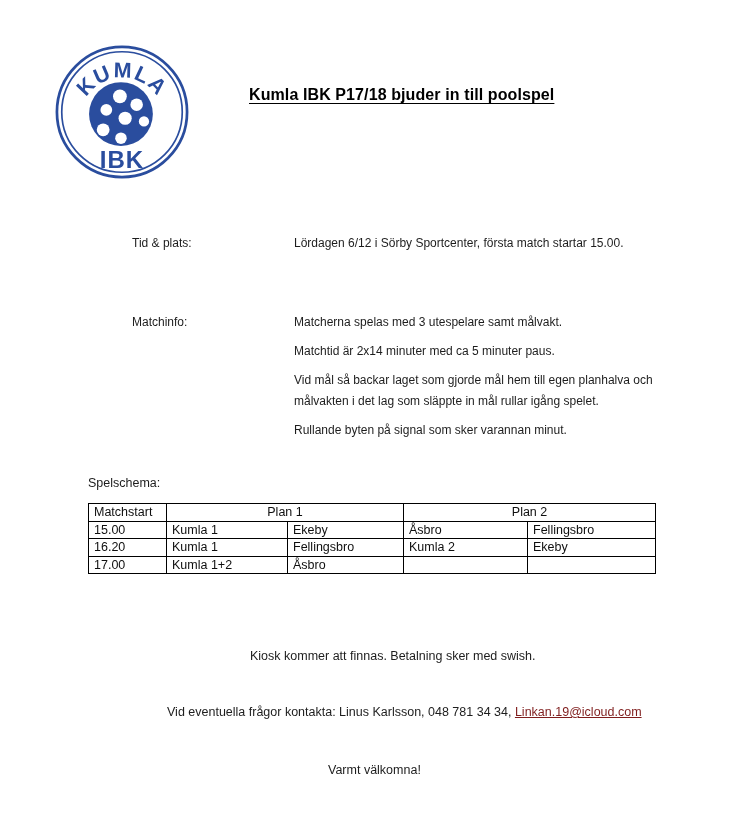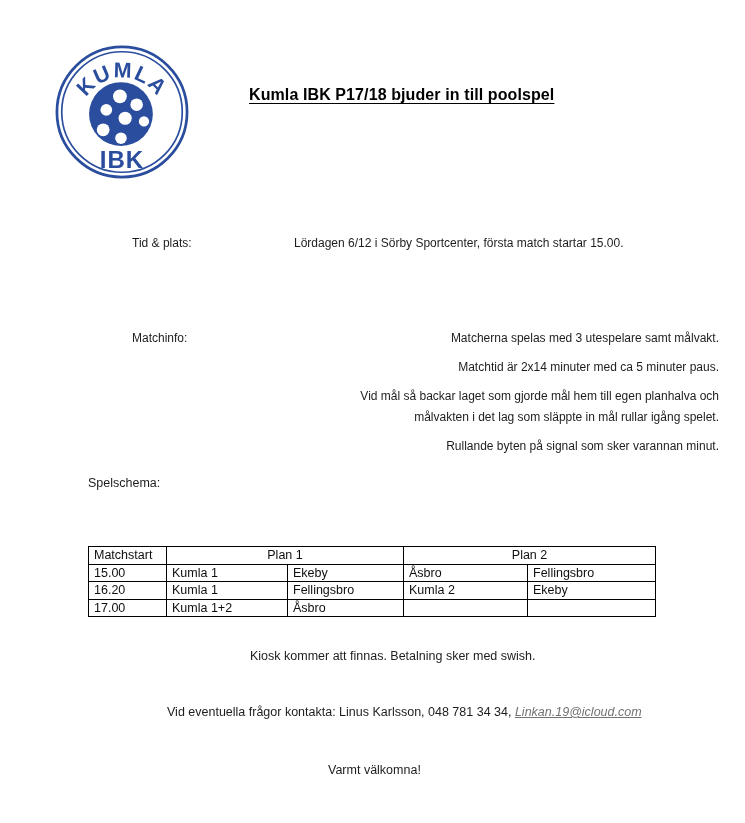--- a/index.html
+++ b/index.html
@@ -46,37 +46,36 @@
     line-height: 21px;
   }
   .row .content { margin-left: 162px; }
   .row .content p {
     margin: 0 0 8px 0;
     line-height: 21px;
     white-space: pre-line;
     max-width: 425px;
   }
   .sec-tid   { top: 233px; }
-  .sec-match { top: 328px; text-align: right; }
+  .sec-match { top: 312px; }
   .schema-label {
     position: absolute;
     left: 88px;
     top: 476px;
     font-size: 12.5px;
   }
   table.schedule {
     position: absolute;
     left: 88px;
     top: 503px;
     border-collapse: collapse;
     width: 567px;
     table-layout: fixed;
     font-size: 12.5px;
     color: #0f0f0f;
-    margin-top: 43px;
   }
   table.schedule th, table.schedule td {
     border: 1px solid #000000;
     height: 16.5px;
     padding: 0 5px;
     line-height: 16px;
     font-weight: normal;
     text-align: left;
     overflow: hidden;
     white-space: nowrap;
@@ -90,24 +89,23 @@
     white-space: nowrap;
   }
   .contact-line {
     position: absolute;
     left: 167px;
     top: 705px;
     font-size: 12.5px;
     white-space: nowrap;
   }
   .contact-line a {
-    color: #737373;
+    color: #7f1d1d;
     text-decoration: underline;
     cursor: pointer;
-    font-style: italic;
   }
   .closing-line {
     position: absolute;
     left: 328px;
     top: 763px;
     font-size: 12.5px;
     white-space: nowrap;
   }
 </style>
 </head>

